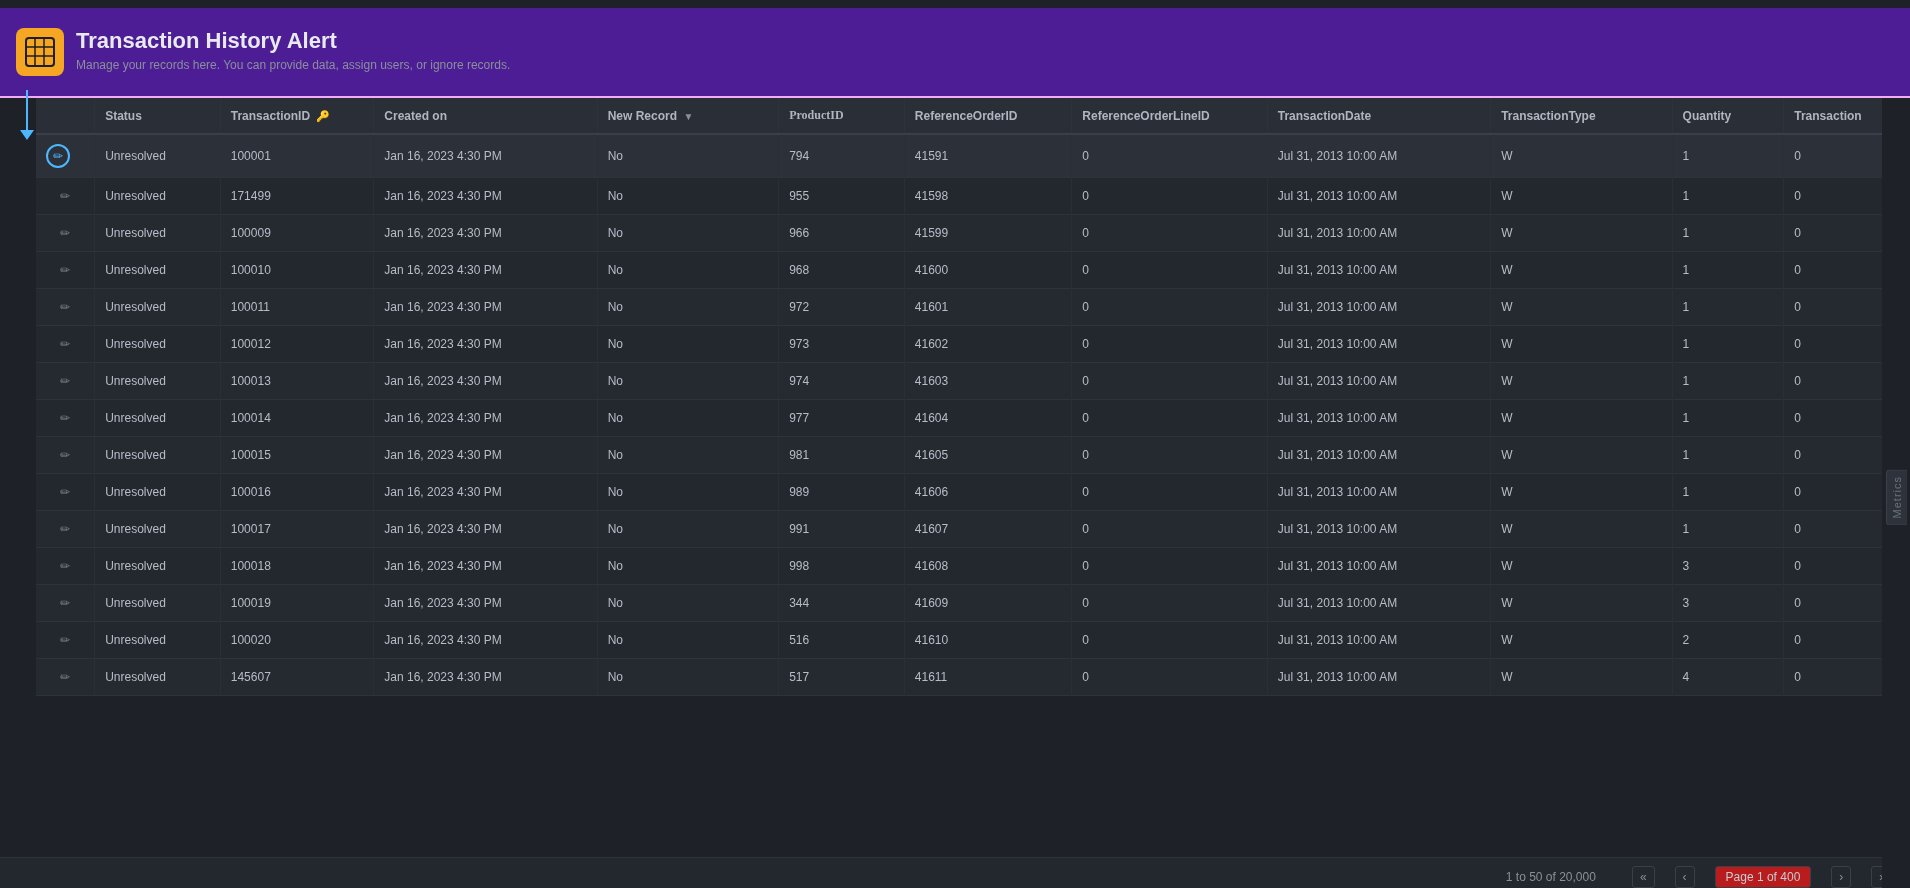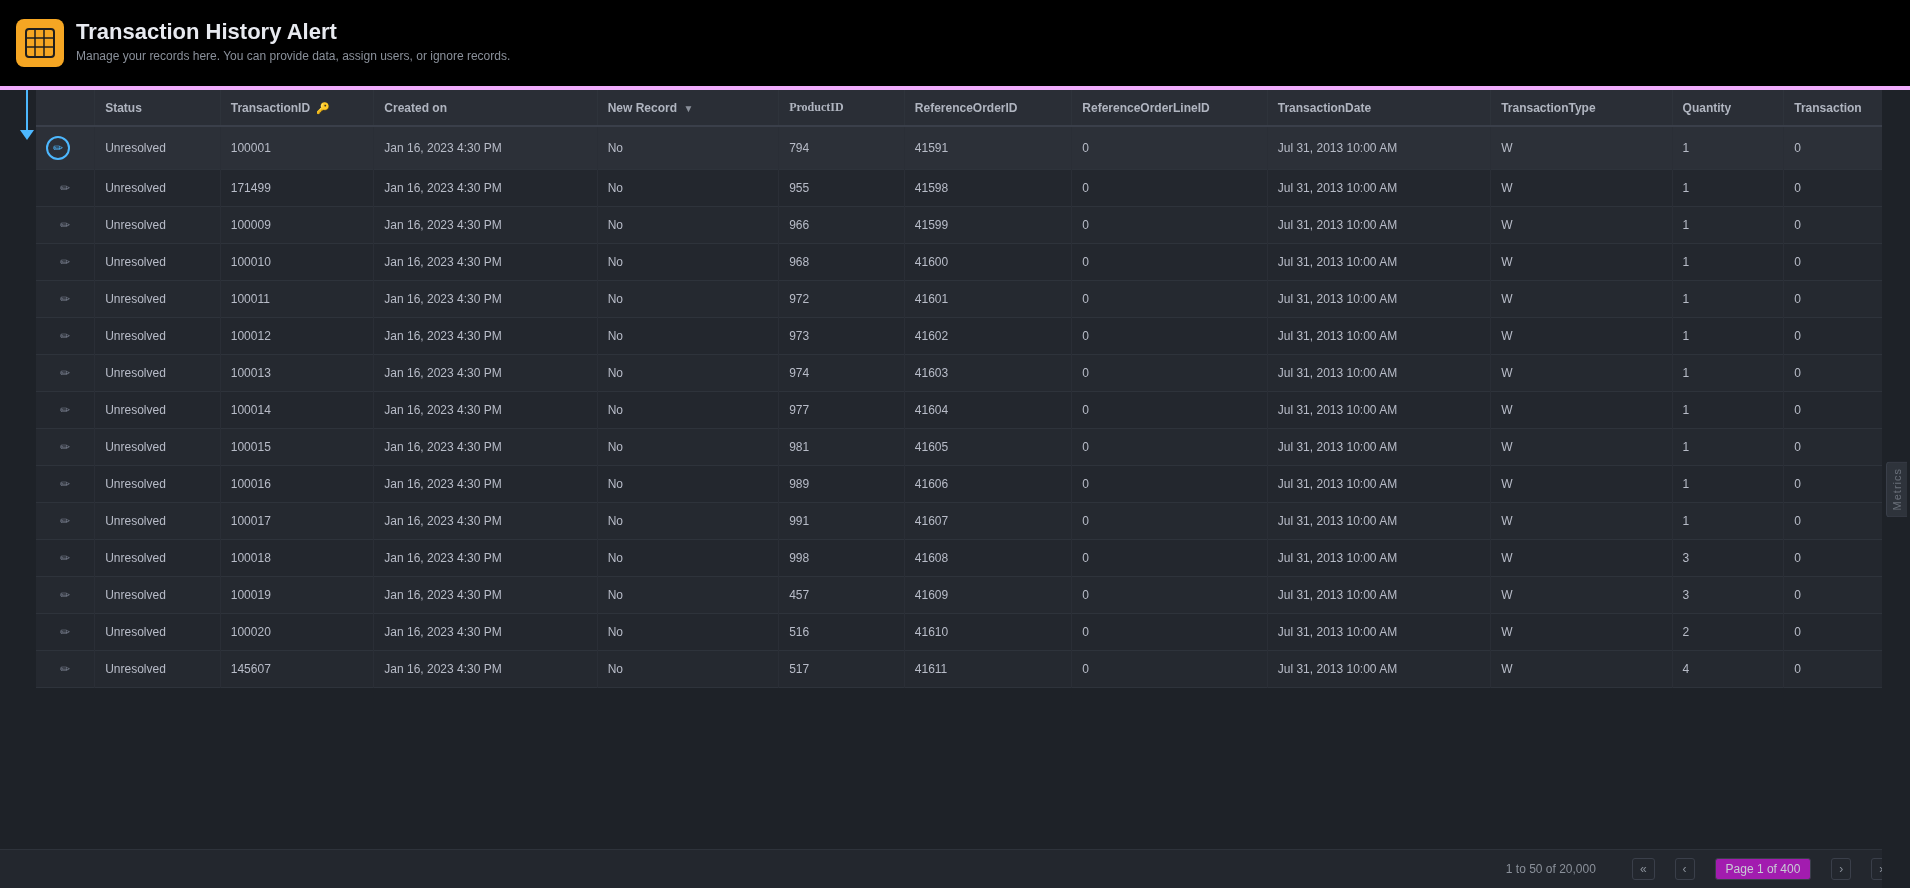--- a/index.html
+++ b/index.html
@@ -9,23 +9,24 @@
       font-family: 'Segoe UI', Arial, sans-serif;
       font-size: 13px;
       height: 888px;
       overflow: hidden;
     }
     .top-bar {
       display: flex;
       align-items: center;
       justify-content: space-between;
       padding: 10px 16px;
-      background: #000000;
-      border-bottom: 4px solid #f0abfc;
+      background: #4c1d95;
+      border-bottom: 2px solid #f0abfc;
       min-height: 90px;
+      margin-top: 8px;
     }
     .top-bar-left {
       display: flex;
       align-items: flex-start;
       gap: 12px;
     }
     .app-icon {
       width: 48px;
       height: 48px;
       background: #f5a623;
@@ -196,21 +197,21 @@
       cursor: pointer;
       padding: 3px 7px;
       border-radius: 3px;
       font-size: 12px;
     }
     .page-display {
       border: 1px solid #3a3f4a;
       padding: 3px 10px;
       border-radius: 3px;
       color: #c8ccd4;
-      background: #a21caf;
+      background: #b91c1c;
     }
     .arrow-indicator {
       position: absolute;
       left: 20px;
       top: 90px;
       display: flex;
       flex-direction: column;
       align-items: center;
       z-index: 10;
       pointer-events: none;
@@ -444,21 +445,21 @@
             <td>W</td>
             <td>3</td>
             <td>0</td>
           </tr>
           <tr>
             <td style="text-align: center;"><button class="edit-btn">✏</button></td>
             <td>Unresolved</td>
             <td>100019</td>
             <td>Jan 16, 2023 4:30 PM</td>
             <td>No</td>
-            <td>457</td>
+            <td>344</td>
             <td>41609</td>
             <td>0</td>
             <td>Jul 31, 2013 10:00 AM</td>
             <td>W</td>
             <td>3</td>
             <td>0</td>
           </tr>
           <tr>
             <td style="text-align: center;"><button class="edit-btn">✏</button></td>
             <td>Unresolved</td>

